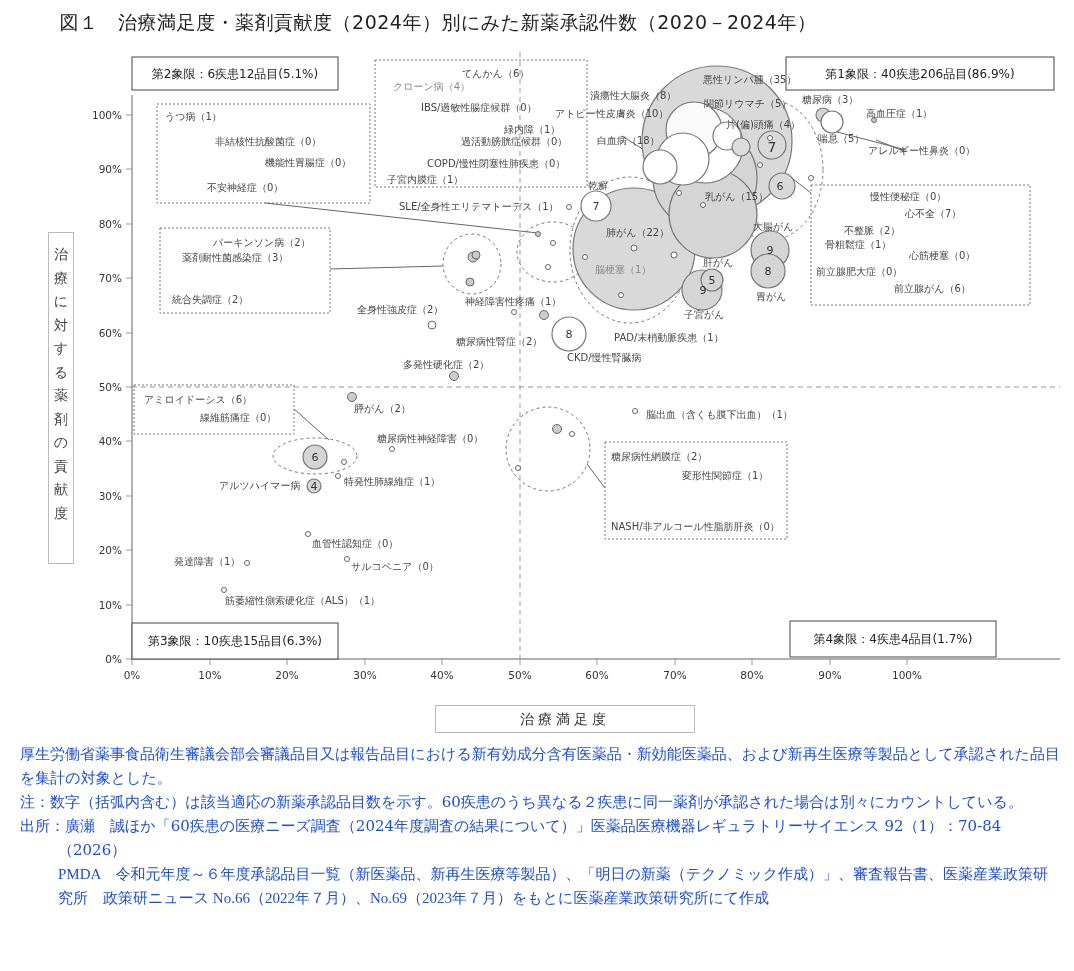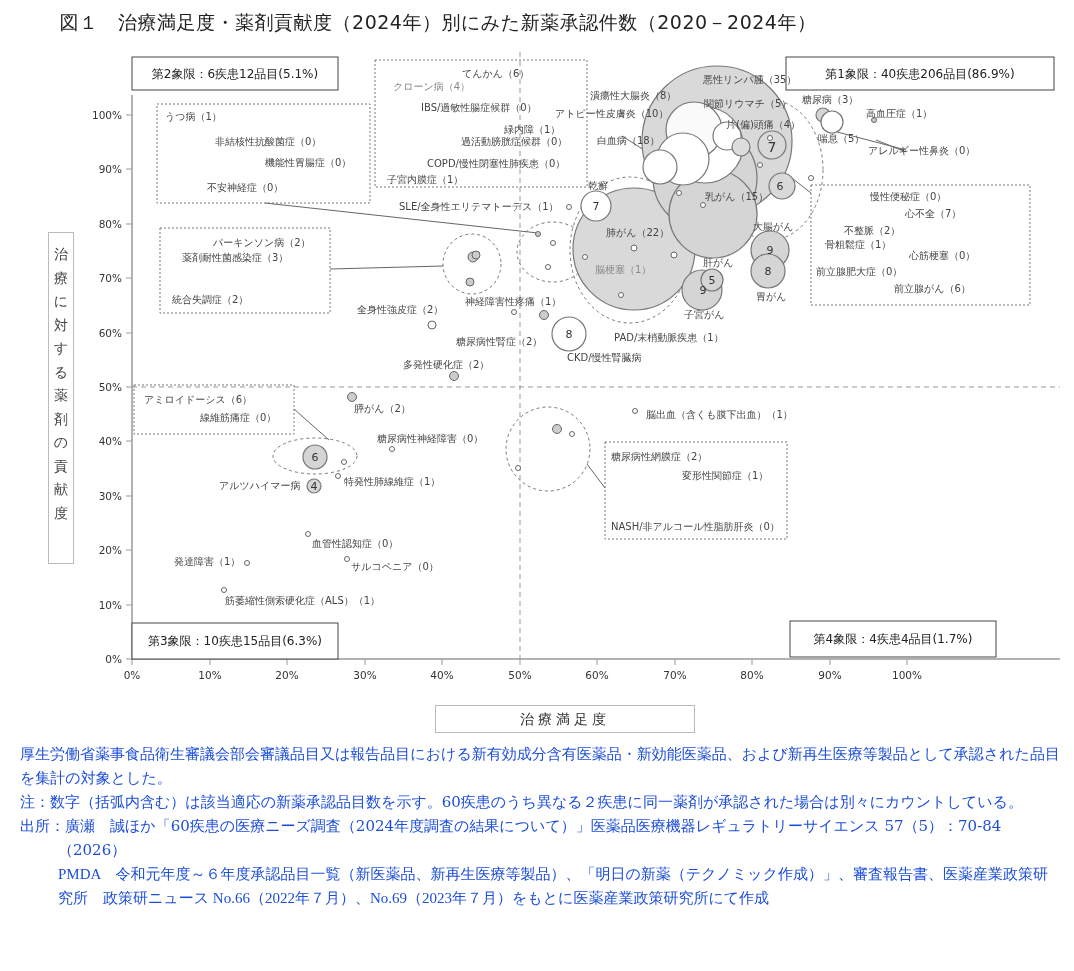--- a/index.html
+++ b/index.html
@@ -295,15 +295,15 @@
   <div>貢</div>
   <div>献</div>
   <div>度</div>
 </div>
 
 <div class="xlabel-box">治療満足度</div>
 
 <div class="notes">
   <p>厚生労働省薬事食品衛生審議会部会審議品目又は報告品目における新有効成分含有医薬品・新効能医薬品、および新再生医療等製品として承認された品目を集計の対象とした。</p>
   <p class="hang">注：数字（括弧内含む）は該当適応の新薬承認品目数を示す。60疾患のうち異なる２疾患に同一薬剤が承認された場合は別々にカウントしている。</p>
-  <p class="hang">出所：廣瀬　誠ほか「60疾患の医療ニーズ調査（2024年度調査の結果について）」医薬品医療機器レギュラトリーサイエンス 57（5）：70-84（2026）</p>
+  <p class="hang">出所：廣瀬　誠ほか「60疾患の医療ニーズ調査（2024年度調査の結果について）」医薬品医療機器レギュラトリーサイエンス 92（1）：70-84（2026）</p>
   <p class="indent1">PMDA　令和元年度～６年度承認品目一覧（新医薬品、新再生医療等製品）、「明日の新薬（テクノミック作成）」、審査報告書、医薬産業政策研究所　政策研ニュース No.66（2022年７月）、No.69（2023年７月）をもとに医薬産業政策研究所にて作成</p>
 </div>
 
 </body></html>

